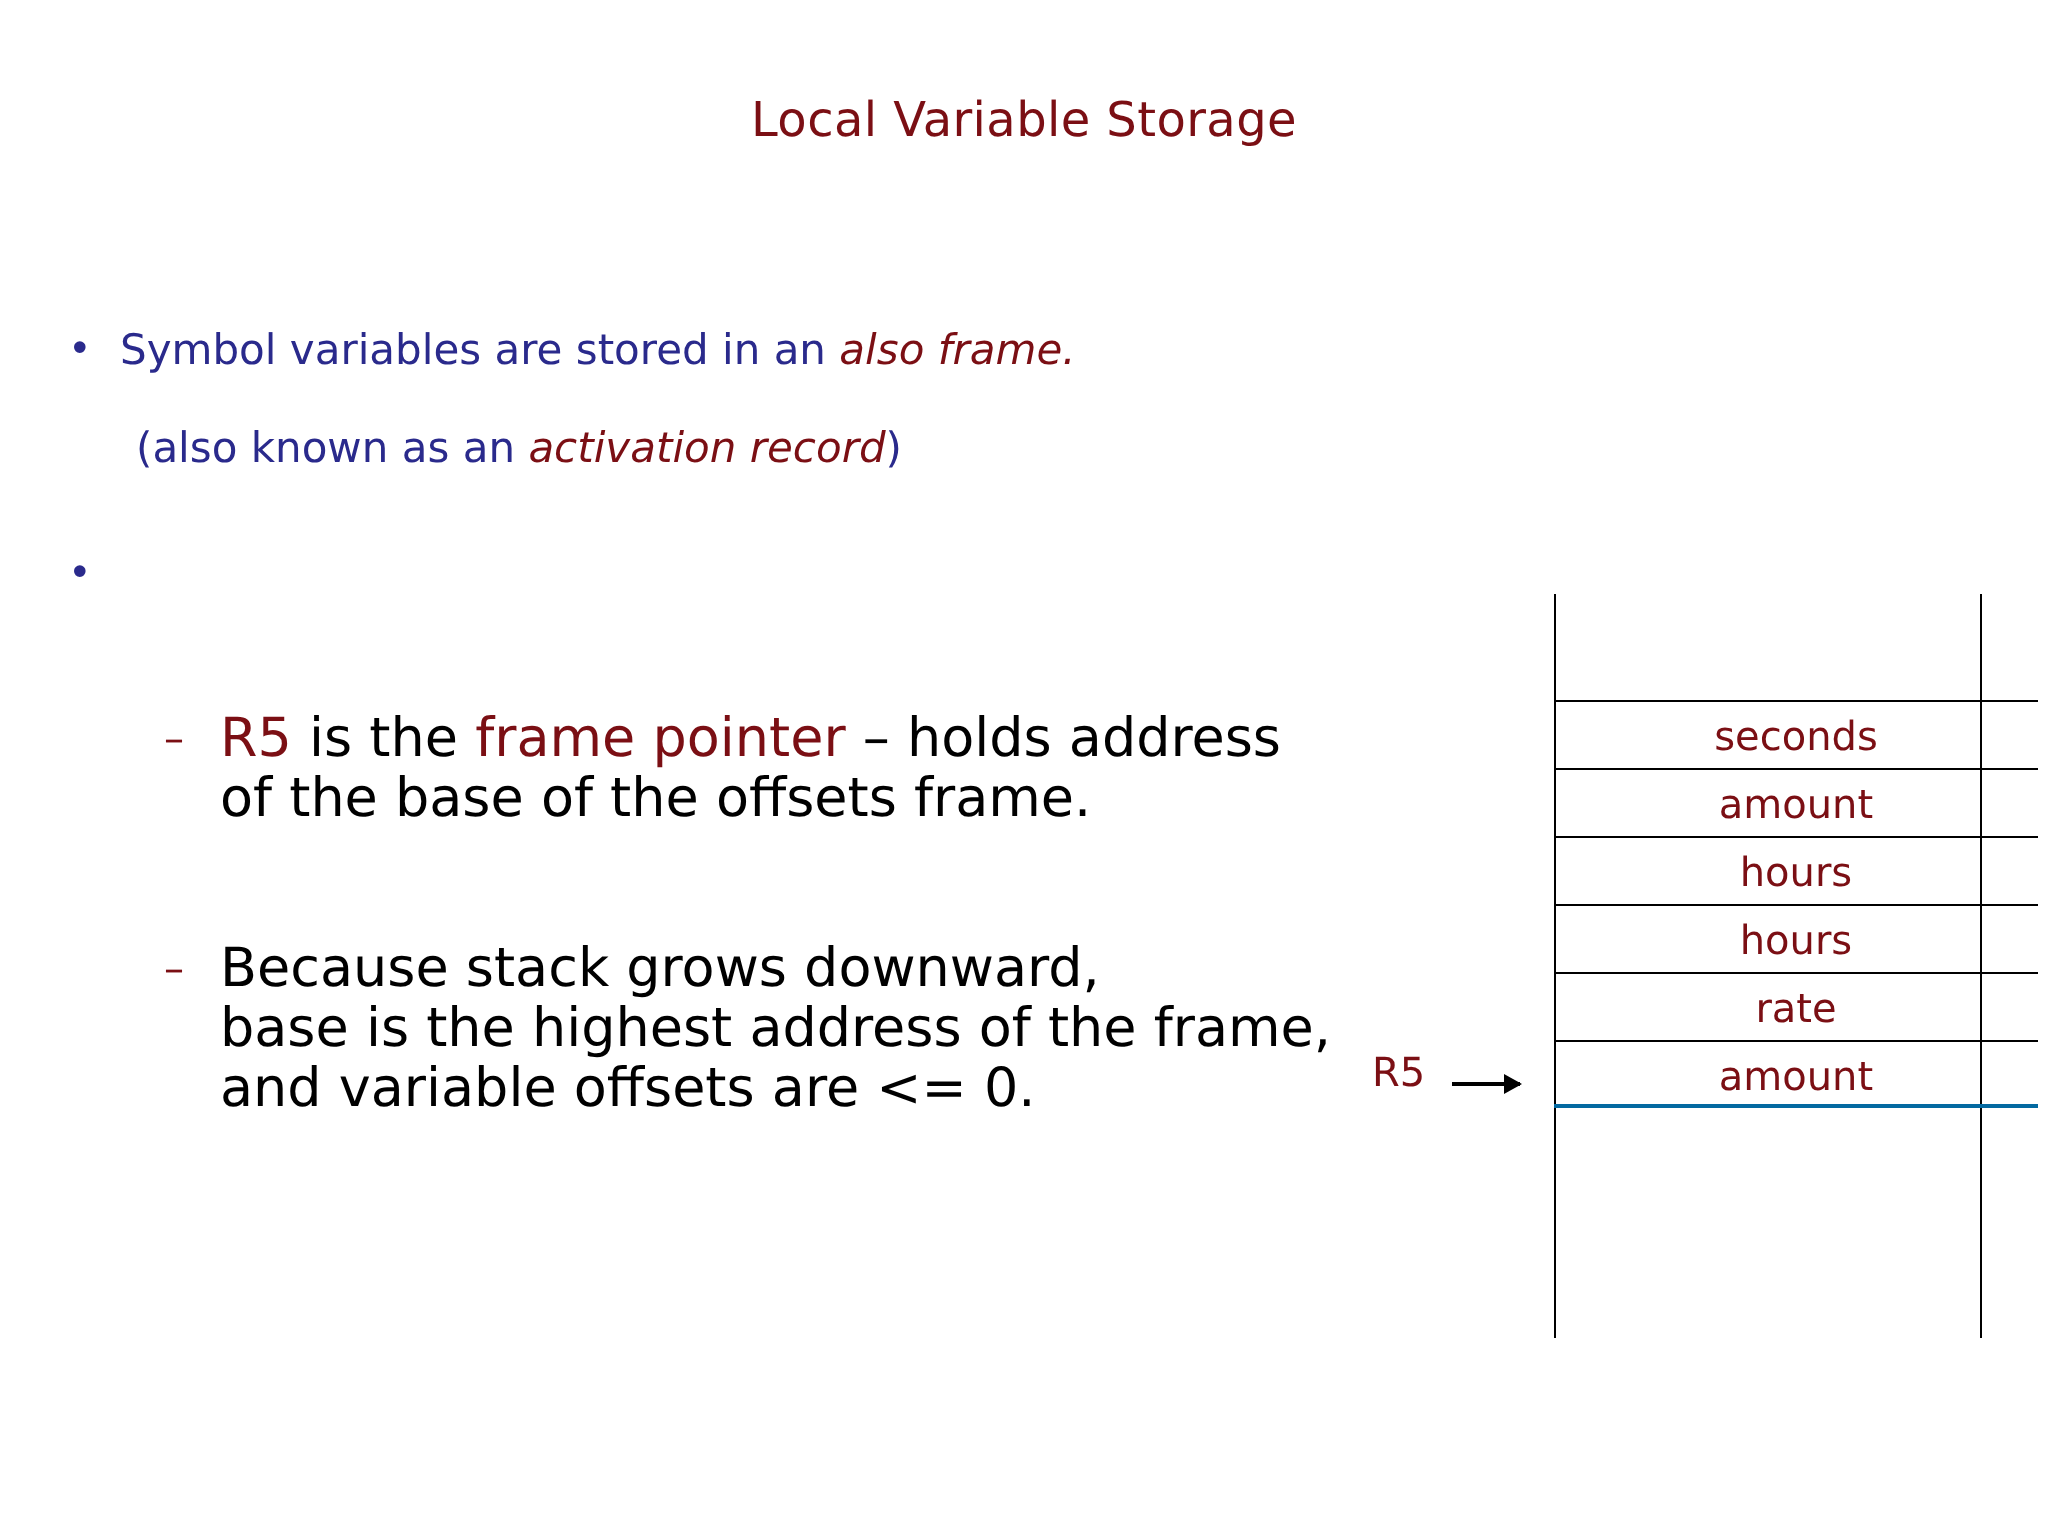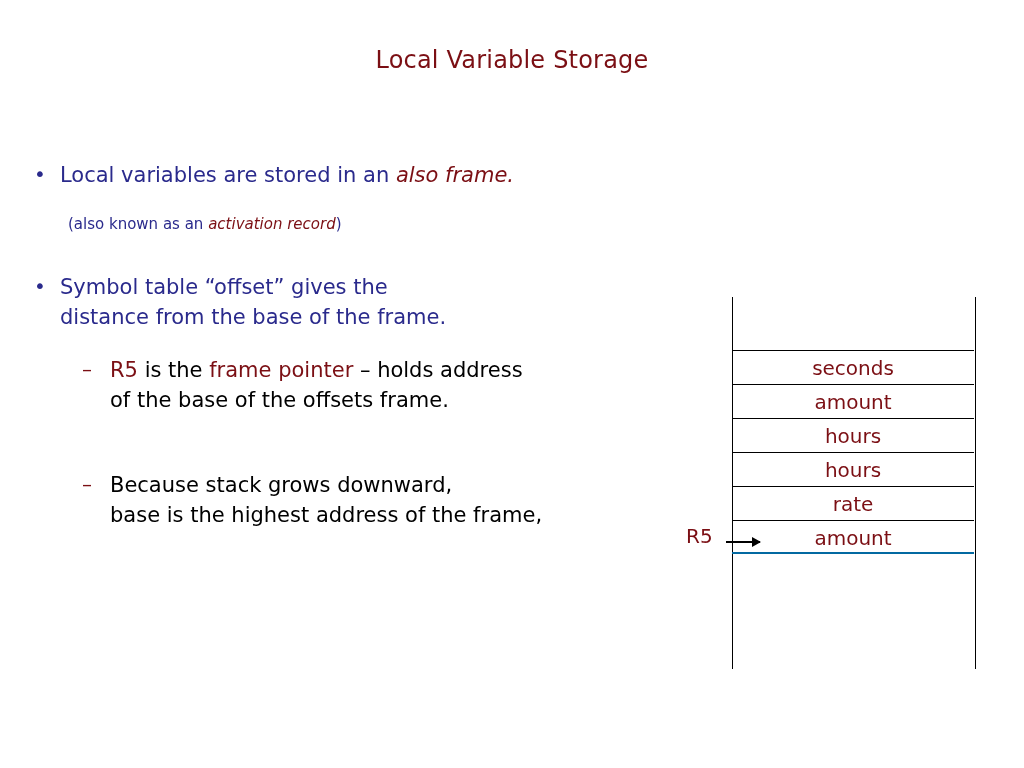--- a/index.html
+++ b/index.html
@@ -49,48 +49,48 @@
     font-size: 20px;
     width: 28px;
     flex: 0 0 28px;
   }
   .bullet-text {
     font-size: 21px;
     line-height: 30px;
     color: #2a2a8c;
   }
   .b1 { top: 160px; left: 34px; width: 700px; }
-  .b1-sub { position: absolute; top: 209px; left: 68px; font-size: 15px; line-height: 30px; color: #2a2a8c; }
+  .b1-sub { position: absolute; top: 209px; left: 68px; font-size: 21px; line-height: 30px; color: #2a2a8c; }
   .b2 { top: 272px; left: 34px; width: 560px; }
   .b3 { top: 355px; left: 82px; width: 620px; }
   .b4 { top: 470px; left: 82px; width: 640px; }
 
   .em-dark {
     color: #7b0f14;
     font-style: italic;
     font-weight: normal;
   }
   .em-dark-plain {
     color: #7b0f14;
     font-style: normal;
   }
   .paren { color: #2a2a8c; }
 
   .sub-text {
-    font-size: 21px;
+    font-size: 27px;
     line-height: 30px;
     color: #000000;
   }
 
   
   .frame {
     position: absolute;
-    left: 732px;
+    left: 777px;
     top: 297px;
-    width: 244px;
+    width: 214px;
     height: 372px;
   }
   .frame .vline {
     position: absolute;
     top: 0;
     width: 1px;
     height: 372px;
     background: #000000;
   }
   .frame .vline.left { left: 0; }
@@ -141,42 +141,39 @@
 </style>
 </head>
 <body>
 
 <div class="slide">
 
   <div class="title">Local Variable Storage</div>
 
   <div class="bullet-row b1">
     <span class="bullet-mark">•</span>
-    <span class="bullet-text"><span>Local variables are stored in an </span><span class="em-dark">also frame.</span></span>
+    <span class="bullet-text"><span>Symbol variables are stored in an </span><span class="em-dark">also frame.</span></span>
   </div>
   <div class="b1-sub"><span>(also known as an </span><span class="em-dark">activation record</span><span class="paren">)</span></div>
 
   <div class="bullet-row b2">
     <span class="bullet-mark">•</span>
-    <span class="bullet-text">
-      <span>Symbol table “offset” gives the</span><br>
-      <span>distance from the base of the frame.</span>
-    </span>
   </div>
 
   <div class="bullet-row b3">
     <span class="bullet-mark dash">–</span>
     <span class="sub-text"><span class="em-dark-plain">R5</span><span> is the </span><span class="em-dark-plain">frame pointer</span><span> – holds address</span><br><span>of the base of the offsets frame.</span></span>
   </div>
 
   <div class="bullet-row b4">
     <span class="bullet-mark dash">–</span>
     <span class="sub-text">
       <span>Because stack grows downward,</span><br>
       <span>base is the highest address of the frame,</span><br>
+      <span>and variable offsets are &lt;= 0.</span>
     </span>
   </div>
 
   <div class="r5-label">R5</div>
   <div class="r5-arrow"></div>
 
   <div class="frame">
     <div class="vline left"></div>
     <div class="vline right"></div>
     <div class="cells">

